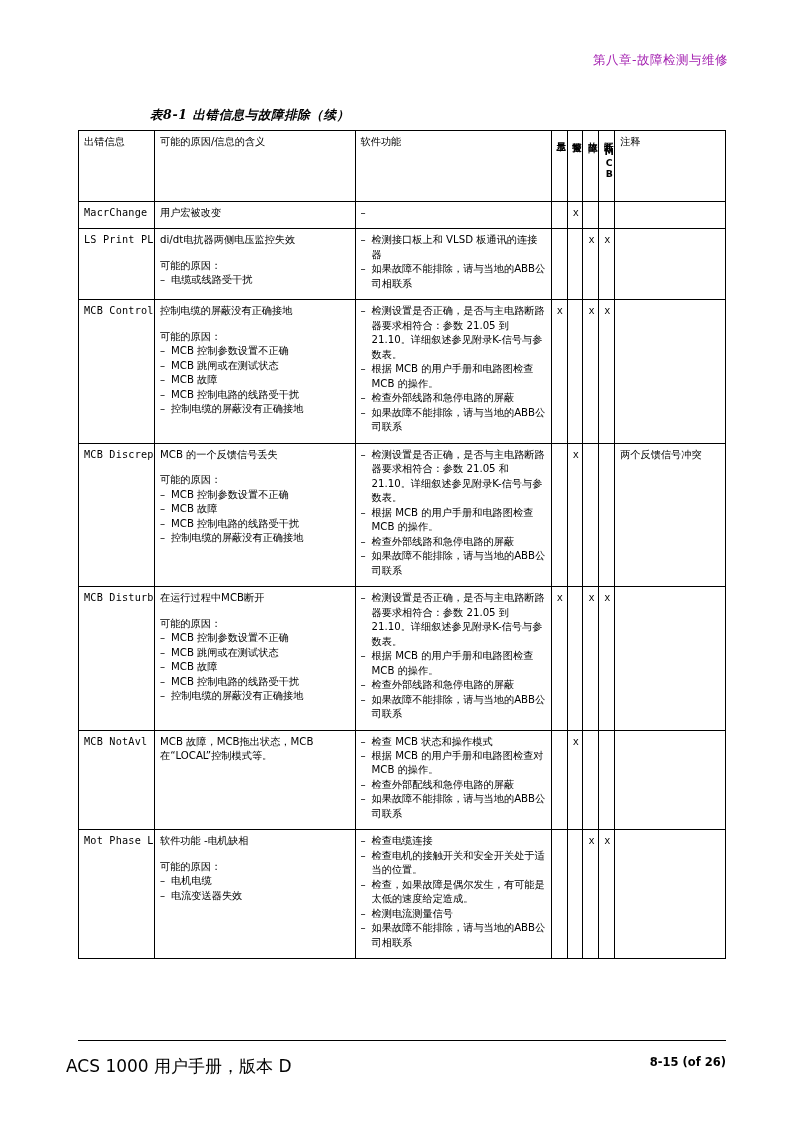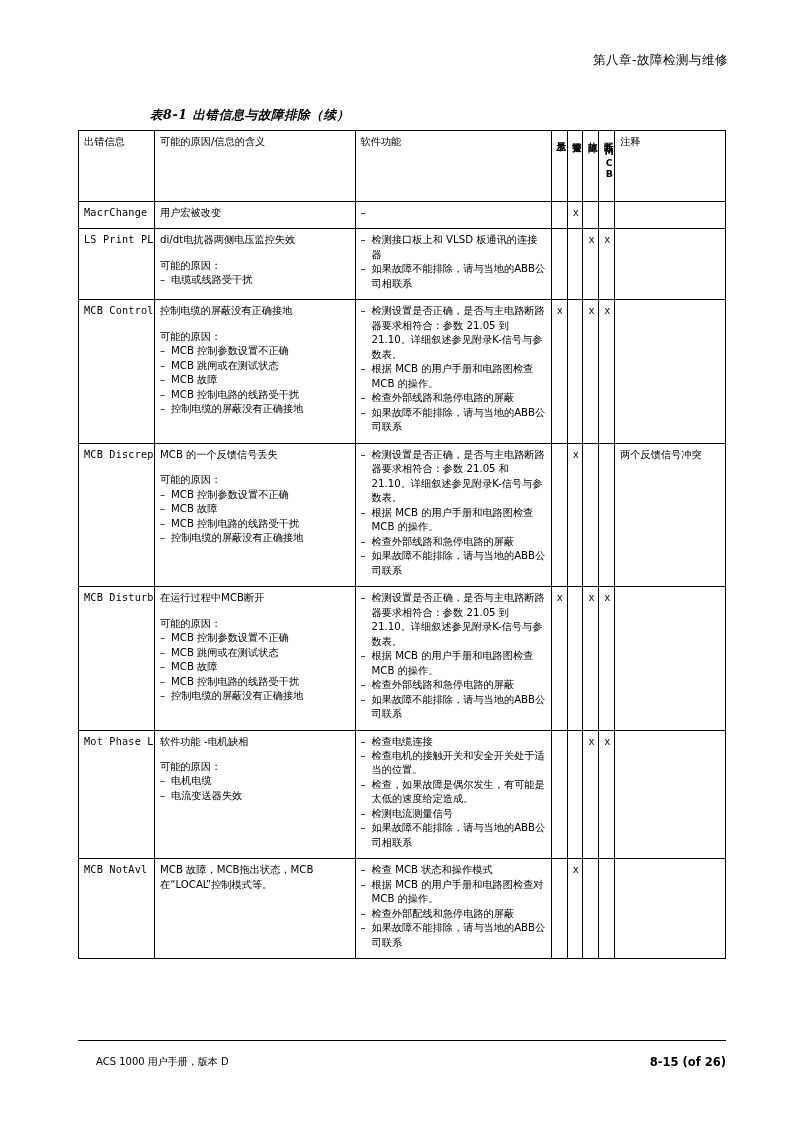--- a/index.html
+++ b/index.html
@@ -22,21 +22,21 @@
   }
 
   
   .running-header {
     position: absolute;
     top: 52px;
     right: 72px;
     font-family: "DejaVu Sans", "Liberation Sans", sans-serif;
     font-size: 12.5px;
     letter-spacing: 0.5px;
-    color: #000000;
+    color: #a21caf;
   }
 
   
   .table-caption {
     position: absolute;
     top: 107px;
     left: 150px;
     font-family: "DejaVu Serif", "Liberation Serif", serif;
     font-style: italic;
     font-weight: bold;
@@ -139,24 +139,24 @@
   .footer-rule {
     position: absolute;
     left: 78px;
     top: 1040px;
     width: 648px;
     height: 1px;
     background: #000;
   }
   .footer-left {
     position: absolute;
-    left: 96px;
+    left: 66px;
     top: 1055px;
     font-family: "DejaVu Sans", "Liberation Sans", sans-serif;
-    font-size: 10px;
+    font-size: 17px;
   }
   .footer-right {
     position: absolute;
     right: 74px;
     top: 1055px;
     font-family: "DejaVu Sans", "Liberation Sans", sans-serif;
     font-size: 11.5px;
     font-weight: bold;
   }
 </style>
@@ -315,20 +315,39 @@
                 <li>如果故障不能排除，请与当地的ABB公司联系</li>
               </ul>
             </td>
             <td class="mark">x</td>
             <td class="mark"></td>
             <td class="mark">x</td>
             <td class="mark">x</td>
             <td class="cn"></td>
           </tr>
           <tr>
+            <td class="code">MCB NotAvl</td>
+            <td class="cn">
+              <div class="lead">MCB 故障，MCB拖出状态，MCB在“LOCAL”控制模式等。</div>
+            </td>
+            <td class="cn">
+              <ul class="dash">
+                <li>检查 MCB 状态和操作模式</li>
+                <li>根据 MCB 的用户手册和电路图检查对 MCB 的操作。</li>
+                <li>检查外部配线和急停电路的屏蔽</li>
+                <li>如果故障不能排除，请与当地的ABB公司联系</li>
+              </ul>
+            </td>
+            <td class="mark"></td>
+            <td class="mark">x</td>
+            <td class="mark"></td>
+            <td class="mark"></td>
+            <td class="cn"></td>
+          </tr>
+          <tr>
             <td class="code">Mot Phase L</td>
             <td class="cn">
               <div class="lead">软件功能 -电机缺相</div>
               <div class="gap"></div>
               <div>可能的原因：</div>
               <ul class="dash">
                 <li>电机电缆</li>
                 <li>电流变送器失效</li>
               </ul>
             </td>
@@ -340,39 +359,20 @@
                 <li>检测电流测量信号</li>
                 <li>如果故障不能排除，请与当地的ABB公司相联系</li>
               </ul>
             </td>
             <td class="mark"></td>
             <td class="mark"></td>
             <td class="mark">x</td>
             <td class="mark">x</td>
             <td class="cn"></td>
           </tr>
-          <tr>
-            <td class="code">MCB NotAvl</td>
-            <td class="cn">
-              <div class="lead">MCB 故障，MCB拖出状态，MCB在“LOCAL”控制模式等。</div>
-            </td>
-            <td class="cn">
-              <ul class="dash">
-                <li>检查 MCB 状态和操作模式</li>
-                <li>根据 MCB 的用户手册和电路图检查对 MCB 的操作。</li>
-                <li>检查外部配线和急停电路的屏蔽</li>
-                <li>如果故障不能排除，请与当地的ABB公司联系</li>
-              </ul>
-            </td>
-            <td class="mark"></td>
-            <td class="mark">x</td>
-            <td class="mark"></td>
-            <td class="mark"></td>
-            <td class="cn"></td>
-          </tr>
         </tbody>
     </table>
   </div>
 
   <div class="footer-rule"></div>
   <div class="footer-left">ACS 1000 用户手册，版本 D</div>
   <div class="footer-right">8-15 (of 26)</div>
 
 </div>
 

